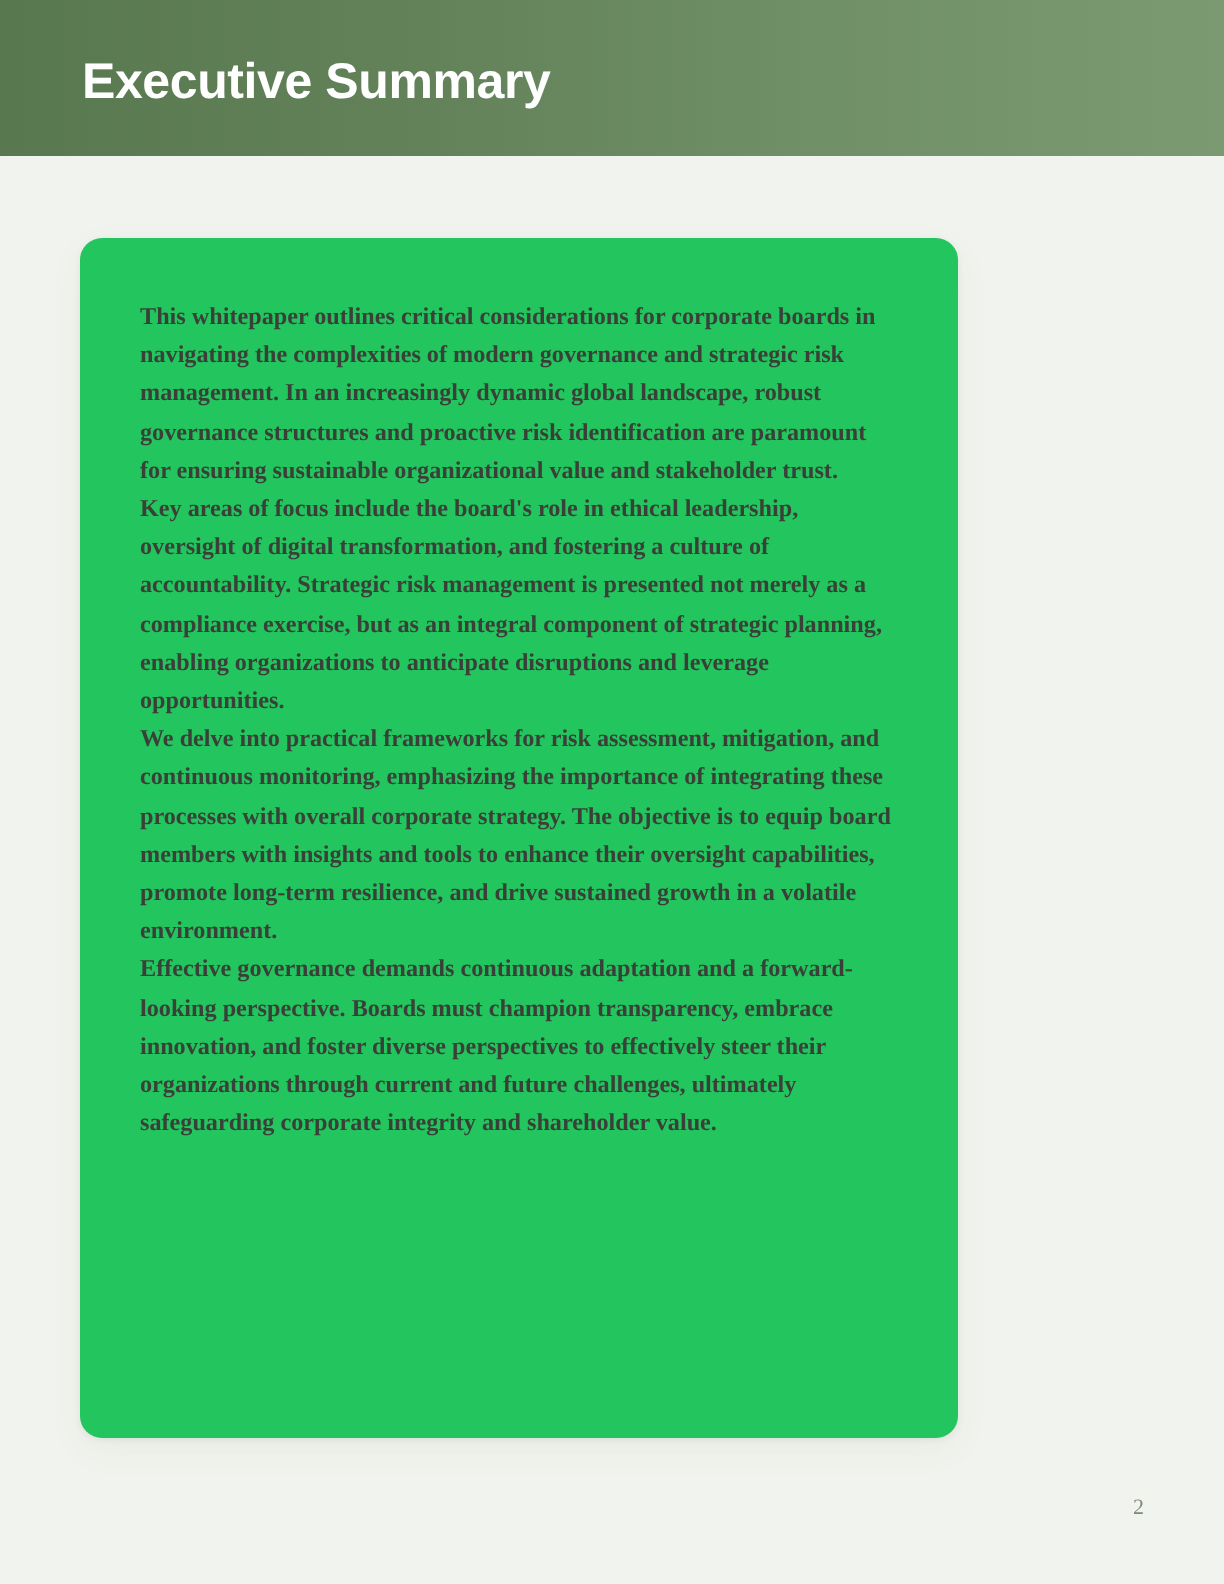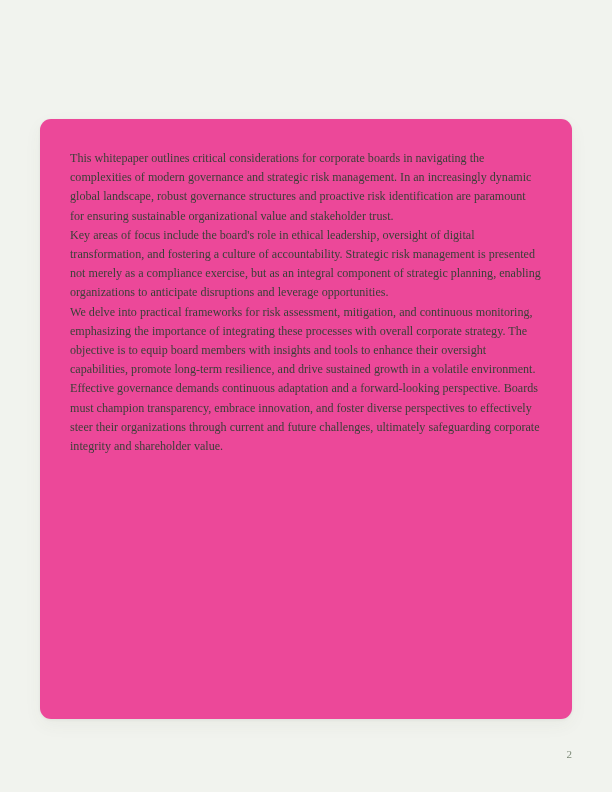--- a/index.html
+++ b/index.html
@@ -37,27 +37,28 @@
     font-size: 25px;
     font-weight: bold;
     letter-spacing: -0.2px;
     color: #ffffff;
     line-height: 1.0;
   }
   .content-card {
     position: absolute;
     left: 40px;
     top: 119px;
-    width: 532px;
+    width: 439px;
     height: 600px;
-    background: #ec4899;
+    background: #22c55e;
     border-radius: 11px;
     box-shadow: 0 1px 3px rgba(70, 85, 60, 0.07), 0 6px 18px rgba(70, 85, 60, 0.05);
     box-sizing: border-box;
     padding: 30px 30px 30px 30px;
+    font-weight: bold;
   }
   .body-text {
     margin: 0;
     font-family: "Liberation Serif", serif;
     font-size: 12.1px;
     line-height: 19.2px;
     color: #3a4038;
     text-align: left;
   }
   .body-text .para {
@@ -74,20 +75,23 @@
     font-family: "Liberation Serif", serif;
     font-size: 11px;
     color: #7d8a78;
   }
 </style>
 </head>
 <body>
 
 <div class="page">
 
+  <div class="header-band">
+    <h1 class="header-title">Executive Summary</h1>
+  </div>
 
   <div class="content-card">
     <div class="body-text">
       <span class="para">This whitepaper outlines critical considerations for corporate boards in navigating the complexities of modern governance and strategic risk management. In an increasingly dynamic global landscape, robust governance structures and proactive risk identification are paramount for ensuring sustainable organizational value and stakeholder trust.</span>
       <span class="para">Key areas of focus include the board's role in ethical leadership, oversight of digital transformation, and fostering a culture of accountability. Strategic risk management is presented not merely as a compliance exercise, but as an integral component of strategic planning, enabling organizations to anticipate disruptions and leverage opportunities.</span>
       <span class="para">We delve into practical frameworks for risk assessment, mitigation, and continuous monitoring, emphasizing the importance of integrating these processes with overall corporate strategy. The objective is to equip board members with insights and tools to enhance their oversight capabilities, promote long-term resilience, and drive sustained growth in a volatile environment.</span>
       <span class="para">Effective governance demands continuous adaptation and a forward-looking perspective. Boards must champion transparency, embrace innovation, and foster diverse perspectives to effectively steer their organizations through current and future challenges, ultimately safeguarding corporate integrity and shareholder value.</span>
     </div>
   </div>
 

